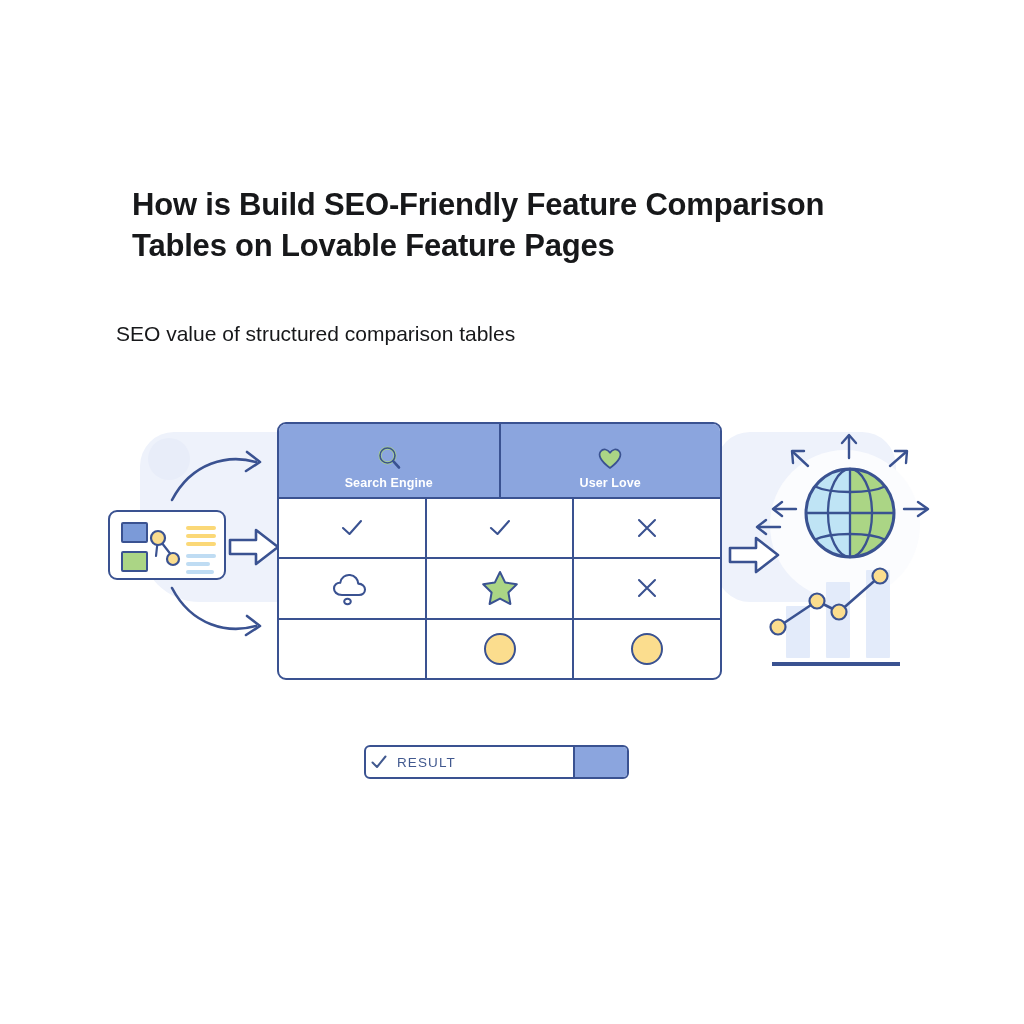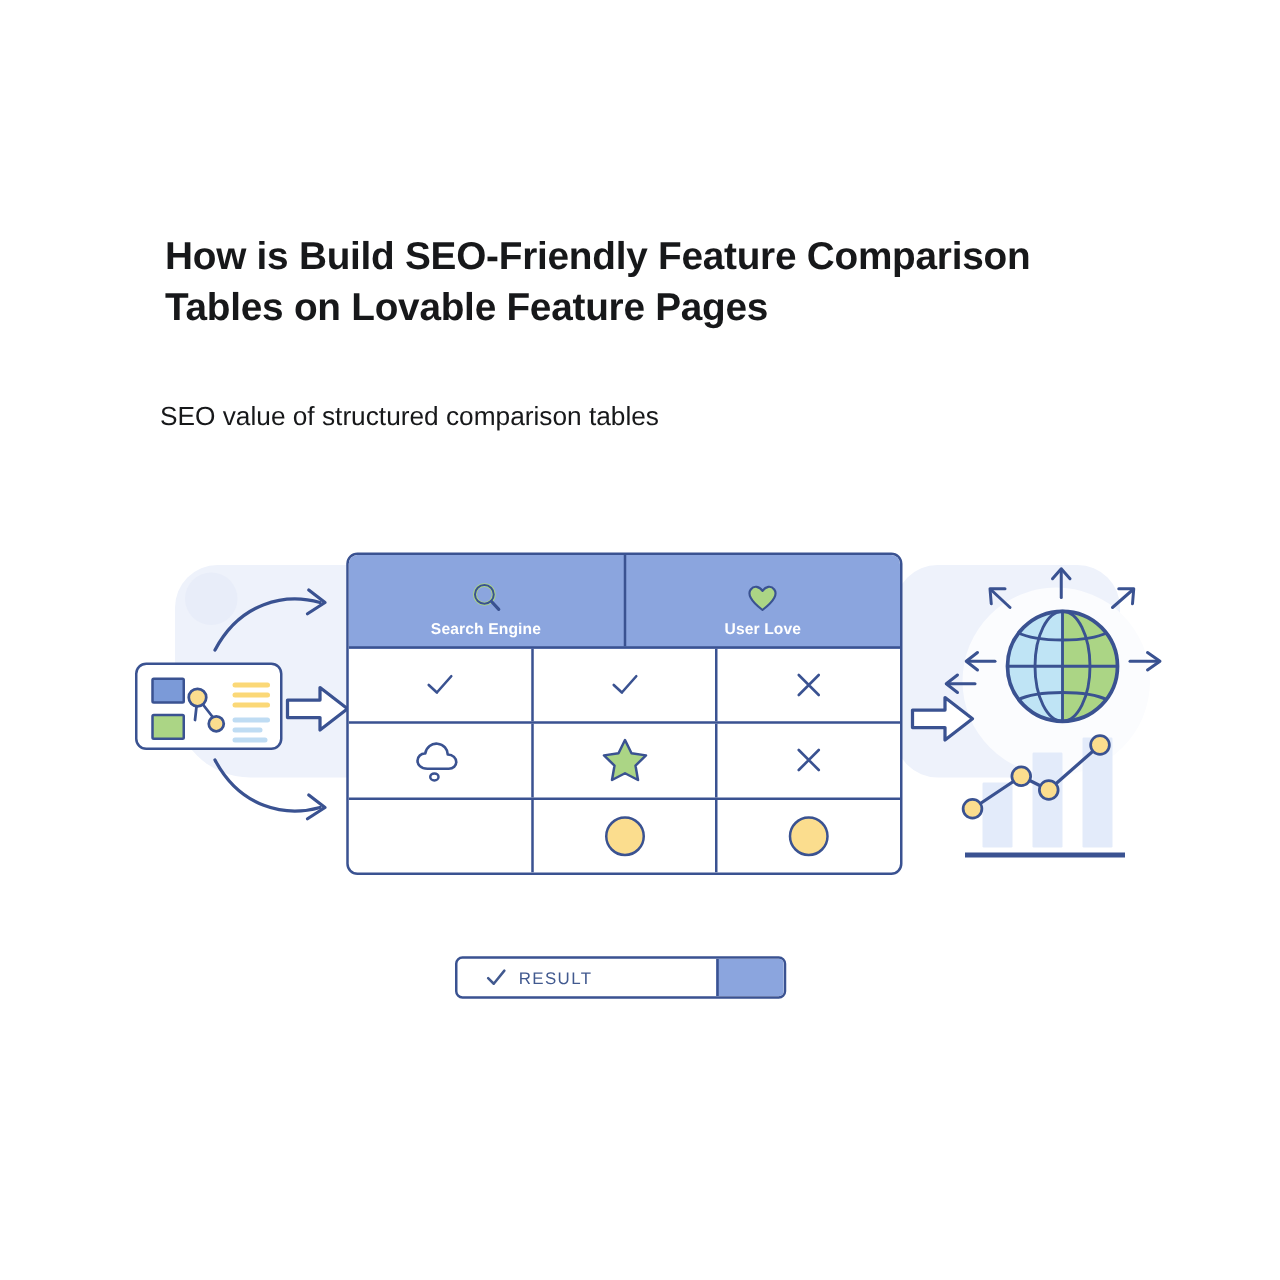--- a/index.html
+++ b/index.html
@@ -25,33 +25,33 @@
   }
   #page-title {
     font-size: 31px;
     line-height: 41px;
     font-weight: 700;
     color: #17181a;
     letter-spacing: -0.2px;
     margin: 16px;
   }
   #page-subtitle {
-    margin: 12px;
+    margin: 0;
     padding-top: 38px;
     font-size: 21px;
     line-height: 28px;
     font-weight: 400;
     color: #17181a;
   }
 
   
   #illustration {
     position: absolute;
     left: 0;
-    top: 410px;
+    top: 390px;
     width: 1024px;
     height: 430px;
   }
   .abs { position: absolute; }
 
   
   #bg-blob-left {
     left: 140px; top: 42px;
     width: 180px; height: 170px;
     background: #eef2fb;
@@ -177,21 +177,21 @@
     background: #ffffff;
     box-sizing: border-box;
     display: flex;
     align-items: stretch;
     overflow: hidden;
   }
   #result-bar-label-area {
     flex: 1 1 auto;
     display: flex;
     align-items: center;
-    padding-left: 22px;
+    padding-left: 4px;
     gap: 9px;
     text-align: center;
   }
   #result-bar-text {
     font-size: 13.5px;
     font-weight: 500;
     letter-spacing: 1.1px;
     color: #41598f;
   }
   #result-bar-fill {

